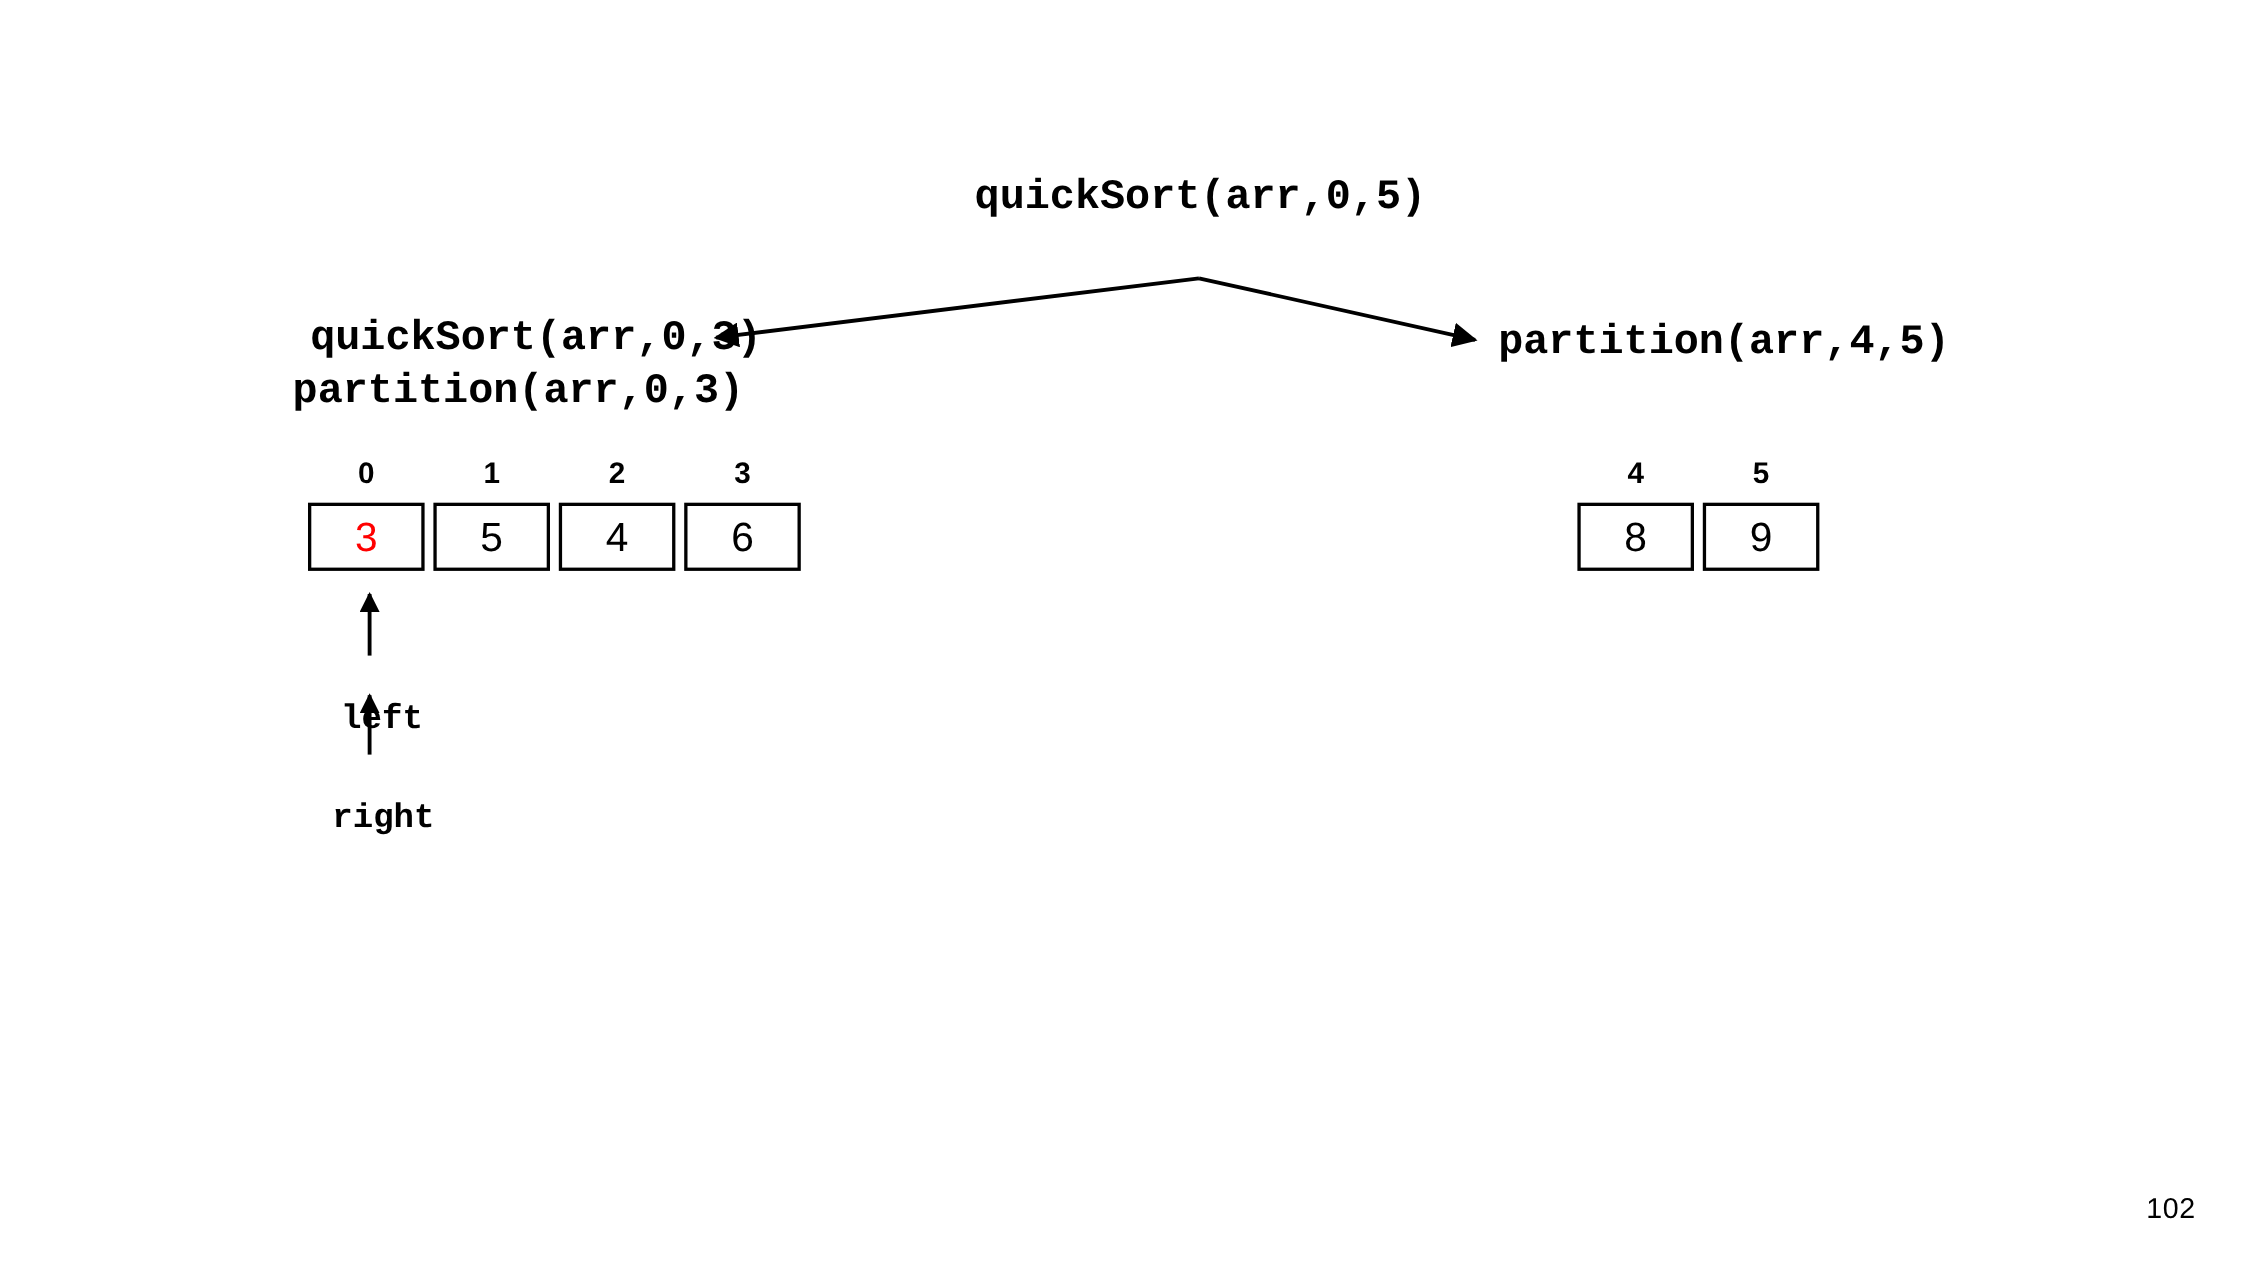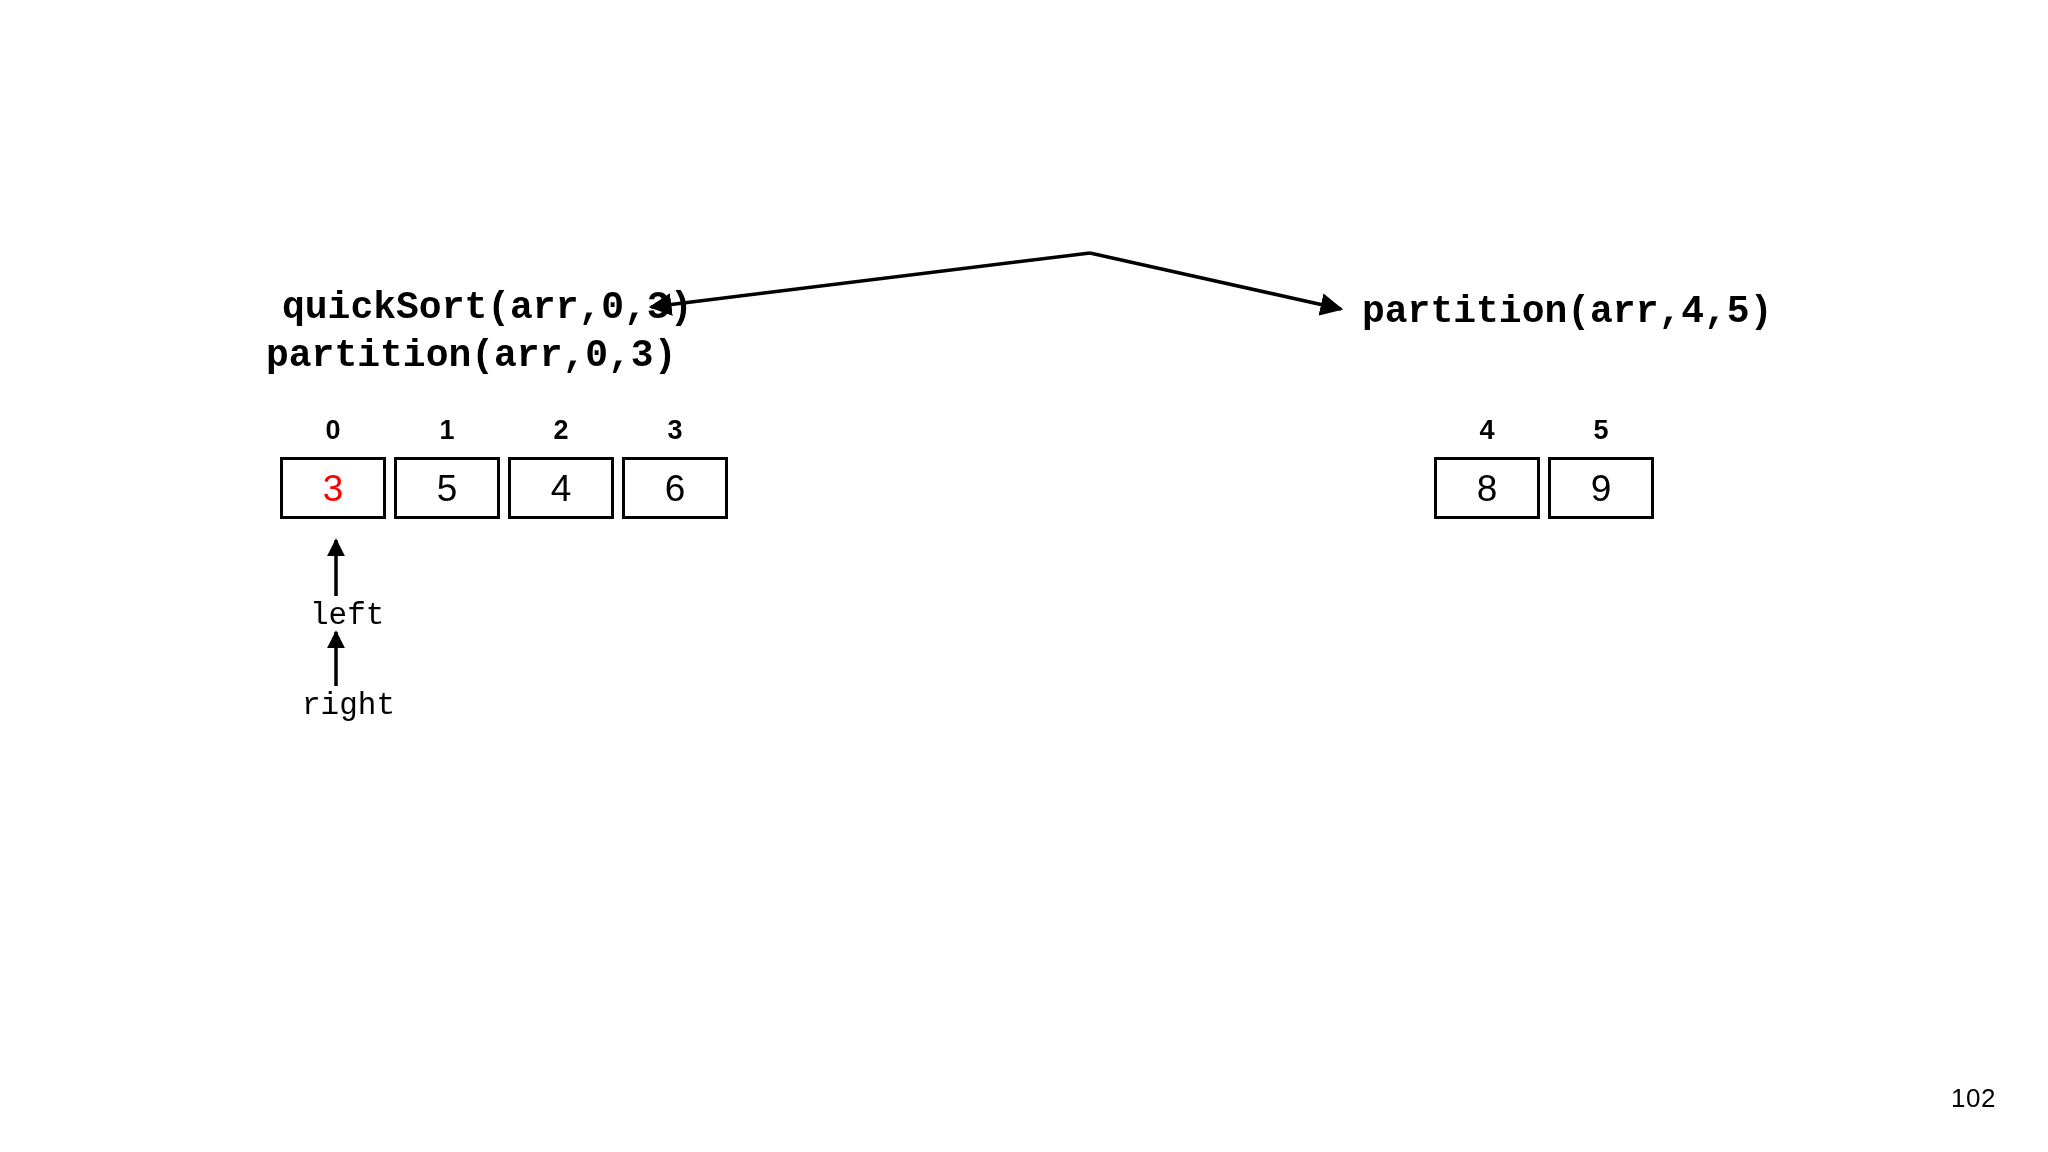--- a/index.html
+++ b/index.html
@@ -83,25 +83,26 @@
     font-size: 37px;
     line-height: 37px;
     color: #000000;
   }
   .cell-value.pivot { color: #ff0000; }
 
   
   .pointer-label {
     position: absolute;
     font-family: "Liberation Mono", "DejaVu Sans Mono", monospace;
-    font-weight: normal;
+    font-weight: bold;
     font-size: 31px;
     line-height: 36px;
     color: #000000;
     white-space: pre;
+    margin-top: 39px;
   }
   #pointer-left-label  { left: 310px; top: 598px; }
   #pointer-right-label { left: 302px; top: 688px; }
 
   
   #page-number {
     position: absolute;
     right: 52px;
     bottom: 38px;
     font-family: "Liberation Sans", sans-serif;
@@ -130,20 +131,21 @@
 
     <line x1="1090" y1="253" x2="651" y2="307" stroke="#000000" stroke-width="3.5" marker-end="url(#arrow-right-head)"></line>
 
     <line x1="1090" y1="253" x2="1341" y2="309" stroke="#000000" stroke-width="3.5" marker-end="url(#arrow-right-head)"></line>
 
     <line x1="336" y1="596" x2="336" y2="540" stroke="#000000" stroke-width="3.5" marker-end="url(#arrow-up-head)"></line>
 
     <line x1="336" y1="686" x2="336" y2="632" stroke="#000000" stroke-width="3.5" marker-end="url(#arrow-up-head)"></line>
   </svg>
 
+  <div class="call-label" id="root-call">quickSort(arr,0,5)</div>
 
   <div class="call-label" id="left-call">quickSort(arr,0,3)</div>
 
   <div class="call-label" id="left-partition">partition(arr,0,3)</div>
 
   <div class="call-label" id="right-call">partition(arr,4,5)</div>
 
   <div class="array-group" id="left-array">
     <div class="cell">
       <div class="cell-index">0</div>

